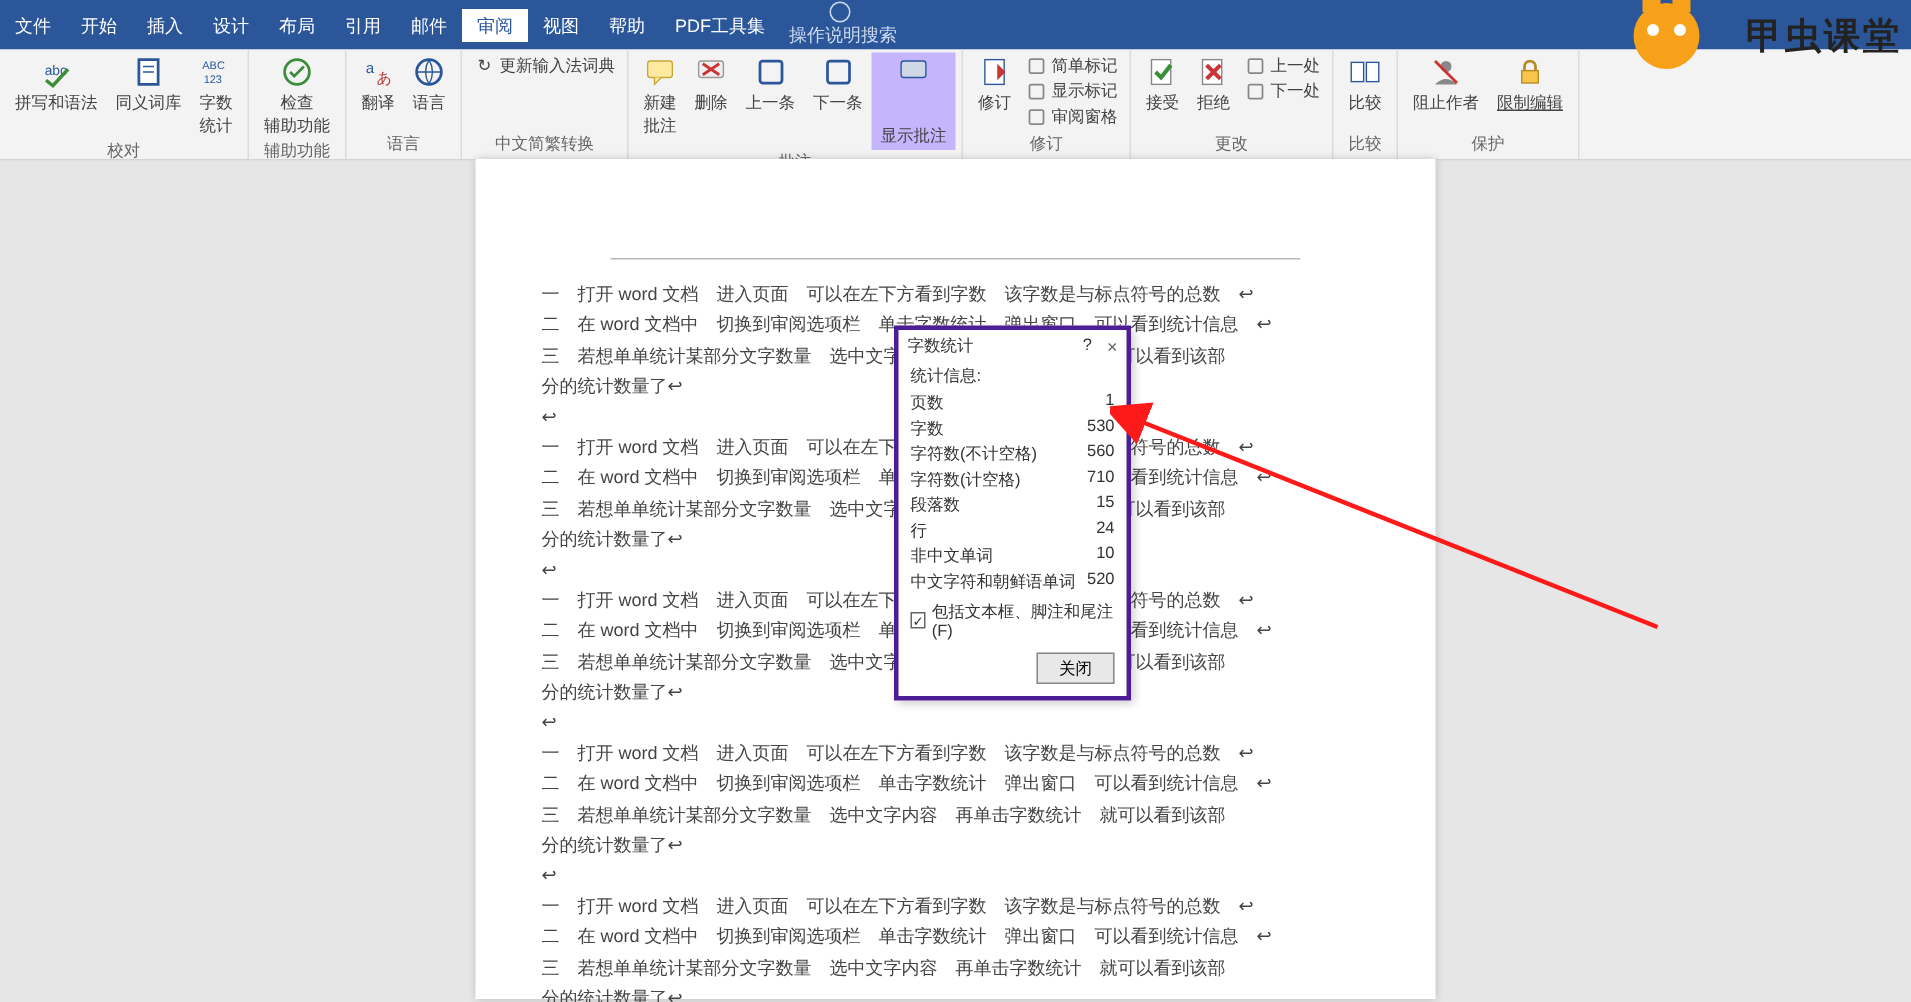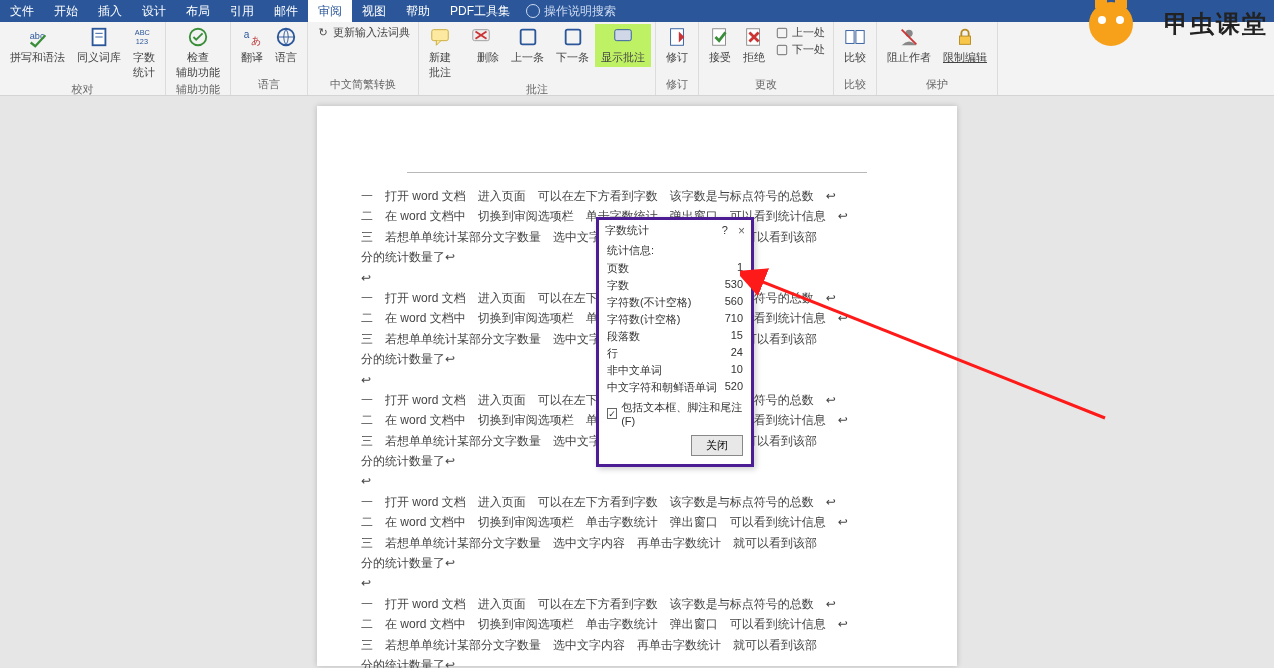--- a/index.html
+++ b/index.html
@@ -1,35 +1,35 @@
 <!DOCTYPE html>
 <html><head>
 <meta charset="utf-8">
 <style>
 * { margin: 0; padding: 0; box-sizing: border-box; font-family: "Microsoft YaHei", sans-serif; }
 body { background: #e6e6e6; width: 1274px; height: 668px; overflow: hidden; position: relative; }
 
 
-.menubar { background: #2b579a; color: #fff; height: 22px; display: flex; align-items: center; font-size: 12px; }
+.menubar { background: #2b579a; color: #fff; height: 33px; display: flex; align-items: center; font-size: 12px; }
 .menubar .item { padding: 0 10px; height: 22px; line-height: 22px; cursor: pointer; }
 .menubar .item.active { background: #fff; color: #2b579a; }
-.menubar .search { display: flex; align-items: center; margin-left: 6px; color: #cddaf0; }
+.menubar .search { display: flex; align-items: center; margin-left: 6px; color: #cddaf0; flex-direction: column; }
 .menubar .search .bulb { width: 14px; height: 14px; border: 1px solid #cddaf0; border-radius: 50%; margin-right: 4px; position: relative; }
 
 
 .ribbon { background: #f3f3f3; border-bottom: 1px solid #d4d4d4; height: 74px; display: flex; }
 .group { border-right: 1px solid #dcdcdc; display: flex; flex-direction: column; justify-content: space-between; padding: 2px 4px; }
 .group .row { display: flex; align-items: flex-start; }
 .group .label { text-align: center; font-size: 11px; color: #666; padding-bottom: 1px; }
 .rbtn { display: flex; flex-direction: column; align-items: center; padding: 2px 6px; font-size: 11px; color: #444; cursor: pointer; }
 .rbtn .ic { width: 22px; height: 22px; display: flex; align-items: center; justify-content: center; margin-bottom: 2px; text-align: right; }
 .rbtn.small { flex-direction: row; padding: 1px 4px; }
 .rbtn.small .ic { width: 14px; height: 14px; margin: 0 3px 0 0; }
 .stack { display: flex; flex-direction: column; }
-.rbtn.highlight { background: #bef264; }
+.rbtn.highlight { background: #c4b5fd; gap: 22px; }
 
 
 .docwrap { position: absolute; top: 96px; left: 0; right: 0; bottom: 0; display: flex; justify-content: center; }
 .page { background: #fff; width: 640px; height: 560px; margin-top: 10px; box-shadow: 0 0 6px rgba(0,0,0,.2); padding: 80px 44px 20px 44px; font-size: 12px; color: #444; line-height: 1.7; position: relative; }
 .page .ruler { position: absolute; top: 66px; left: 90px; right: 90px; height: 10px; border-top: 1px solid #b8b8b8; }
 .para { text-align: left; }
 
 
 .dialog { position: absolute; width: 158px; background: #fff; border: 3px solid #4c1d95; box-shadow: 2px 2px 6px rgba(0,0,0,.2); font-size: 11px; color: #333; }
 .dialog .titlebar { display: flex; justify-content: space-between; align-items: center; padding: 3px 6px; }
@@ -175,21 +175,21 @@
 批注</span>
         </div>
         <div class="rbtn">
           <span class="ic">
             <svg class="icon" viewBox="0 0 24 24">
               <rect x="3" y="4" width="18" height="12" rx="2" fill="#eee" stroke="#999"></rect>
               <line x1="6" y1="6" x2="18" y2="14" stroke="#c33" stroke-width="2"></line>
               <line x1="18" y1="6" x2="6" y2="14" stroke="#c33" stroke-width="2"></line>
             </svg>
           </span>
-          <span style="white-space:pre;text-align:center;margin-left:14px;">删除</span>
+          <span style="white-space:pre;text-align:center;">删除</span>
         </div>
         <div class="rbtn">
           <span class="ic">
             <svg class="icon" viewBox="0 0 24 24">
               <rect x="4" y="4" width="16" height="16" rx="2" fill="none" stroke="#2b579a" stroke-width="2"></rect>
             </svg>
           </span>
           <span style="white-space:pre;text-align:center;">上一条</span>
         </div>
         <div class="rbtn">
@@ -214,20 +214,46 @@
     <div class="group">
       <div class="row">
         <div class="rbtn">
           <span class="ic">
             <svg class="icon" viewBox="0 0 24 24">
               <rect x="5" y="3" width="14" height="18" fill="#fff" stroke="#2b579a"></rect>
               <path d="M14 6 L20 12 L14 18" fill="#c33"></path>
             </svg>
           </span>
           <span style="white-space:pre;text-align:center;">修订</span>
+        </div>
+        <div class="stack">
+          <div class="rbtn small">
+            <span class="ic">
+              <svg class="icon" viewBox="0 0 24 24">
+                <rect x="4" y="4" width="16" height="16" rx="2" fill="none" stroke="#888" stroke-width="2"></rect>
+              </svg>
+            </span>
+            <span>简单标记</span>
+          </div>
+          <div class="rbtn small">
+            <span class="ic">
+              <svg class="icon" viewBox="0 0 24 24">
+                <rect x="4" y="4" width="16" height="16" rx="2" fill="none" stroke="#888" stroke-width="2"></rect>
+              </svg>
+            </span>
+            <span>显示标记</span>
+          </div>
+          <div class="rbtn small">
+            <span class="ic">
+              <svg class="icon" viewBox="0 0 24 24">
+                <rect x="4" y="4" width="16" height="16" rx="2" fill="none" stroke="#888" stroke-width="2"></rect>
+              </svg>
+            </span>
+            <span>审阅窗格</span>
+          </div>
         </div>
       </div>
       <div class="label">修订</div>
     </div>
     <div class="group">
       <div class="row">
         <div class="rbtn">
           <span class="ic">
             <svg class="icon" viewBox="0 0 24 24">
               <rect x="4" y="3" width="14" height="18" fill="#fff" stroke="#888"></rect>

